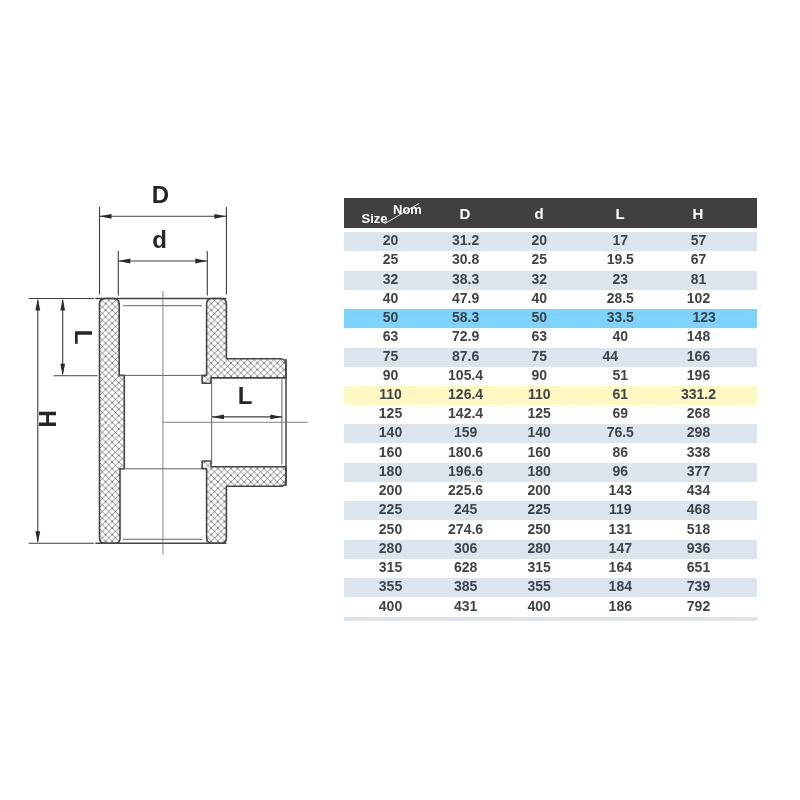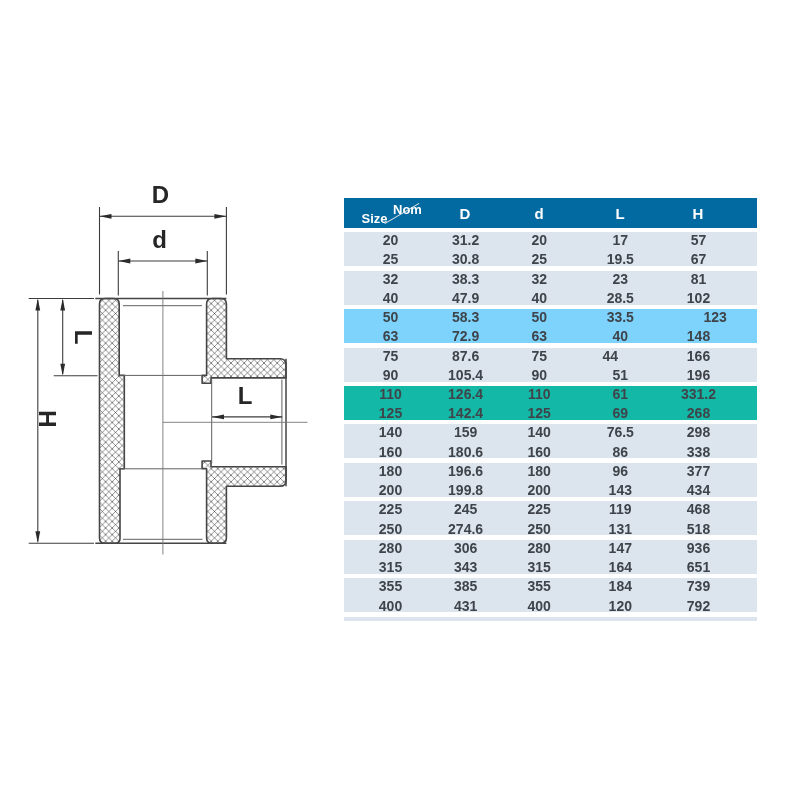--- a/index.html
+++ b/index.html
@@ -1,19 +1,19 @@
 <!DOCTYPE html>
 <html><head><meta charset="utf-8">
 <style>
 html,body{margin:0;padding:0;background:#ffffff;}
 #wrap{position:relative;width:800px;height:800px;overflow:hidden;font-family:"Liberation Sans",sans-serif;}
-#hdr{position:absolute;left:344.2px;top:197.9px;width:413.1px;height:29.9px;background:#0369a1;}
+#hdr{position:absolute;left:344.2px;top:197.9px;width:413.1px;height:29.9px;background:#404040;}
 #hdr .h{position:absolute;transform:translateX(-50%);color:#fff;font-weight:bold;font-size:15px;line-height:15px;white-space:nowrap;}
 #hdr .diag{position:absolute;left:38px;top:15.3px;width:40px;height:1.4px;background:#e6e8e7;transform:rotate(-30.5deg);}
-.row{position:absolute;left:344.2px;width:413.1px;height:34px;line-height:16.5px;font-size:14px;font-weight:bold;color:#3f444a;}
+.row{position:absolute;left:344.2px;width:413.1px;height:19px;line-height:16.5px;font-size:14px;font-weight:bold;color:#3f444a;}
 .row span{position:absolute;transform:translateX(-50%);}
 #bbar{position:absolute;left:344.2px;top:616.8px;width:413.1px;height:4.4px;background:#dce5ee;}
 svg{position:absolute;left:0;top:0;}
 </style></head>
 <body>
 <div id="wrap">
 
 <svg width="800" height="800" viewBox="0 0 800 800">
 <defs>
 <pattern id="hx" width="6.6" height="6.6" patternUnits="userSpaceOnUse">
@@ -123,21 +123,21 @@
       <span style="left:121.4px">47.9</span>
       <span style="left:195.0px">40</span>
       <span style="left:276.1px">28.5</span>
       <span style="left:354.3px">102</span>
     </div>
 <div class="row" style="top:309.07px;background:#7dd3fc;">
       <span style="left:46.3px">50</span>
       <span style="left:121.4px">58.3</span>
       <span style="left:195.0px">50</span>
       <span style="left:276.1px">33.5</span>
-      <span style="left:371px">123</span>
+      <span style="left:360px">123</span>
     </div>
 <div class="row" style="top:328.30px;">
       <span style="left:46.3px">63</span>
       <span style="left:121.4px">72.9</span>
       <span style="left:195.0px">63</span>
       <span style="left:276.1px">40</span>
       <span style="left:354.3px">148</span>
     </div>
 <div class="row" style="top:347.53px;background:#dce5ee;">
       <span style="left:46.3px">75</span>
@@ -146,21 +146,21 @@
       <span style="left:266px">44</span>
       <span style="left:354.3px">166</span>
     </div>
 <div class="row" style="top:366.76px;">
       <span style="left:46.3px">90</span>
       <span style="left:121.4px">105.4</span>
       <span style="left:195.0px">90</span>
       <span style="left:276.1px">51</span>
       <span style="left:354.3px">196</span>
     </div>
-<div class="row" style="top:385.99px;background:#14b8a6;">
+<div class="row" style="top:385.99px;background:#fef9c3;">
       <span style="left:46.3px">110</span>
       <span style="left:121.4px">126.4</span>
       <span style="left:195.0px">110</span>
       <span style="left:276.1px">61</span>
       <span style="left:354.3px">331.2</span>
     </div>
 <div class="row" style="top:405.22px;">
       <span style="left:46.3px">125</span>
       <span style="left:121.4px">142.4</span>
       <span style="left:195.0px">125</span>
@@ -183,21 +183,21 @@
     </div>
 <div class="row" style="top:462.91px;background:#dce5ee;">
       <span style="left:46.3px">180</span>
       <span style="left:121.4px">196.6</span>
       <span style="left:195.0px">180</span>
       <span style="left:276.1px">96</span>
       <span style="left:354.3px">377</span>
     </div>
 <div class="row" style="top:482.14px;">
       <span style="left:46.3px">200</span>
-      <span style="left:121.4px">199.8</span>
+      <span style="left:121.4px">225.6</span>
       <span style="left:195.0px">200</span>
       <span style="left:276.1px">143</span>
       <span style="left:354.3px">434</span>
     </div>
 <div class="row" style="top:501.37px;background:#dce5ee;">
       <span style="left:46.3px">225</span>
       <span style="left:121.4px">245</span>
       <span style="left:195.0px">225</span>
       <span style="left:276.1px">119</span>
       <span style="left:354.3px">468</span>
@@ -211,32 +211,32 @@
     </div>
 <div class="row" style="top:539.83px;background:#dce5ee;">
       <span style="left:46.3px">280</span>
       <span style="left:121.4px">306</span>
       <span style="left:195.0px">280</span>
       <span style="left:276.1px">147</span>
       <span style="left:354.3px">936</span>
     </div>
 <div class="row" style="top:559.06px;">
       <span style="left:46.3px">315</span>
-      <span style="left:121.4px">343</span>
+      <span style="left:121.4px">628</span>
       <span style="left:195.0px">315</span>
       <span style="left:276.1px">164</span>
       <span style="left:354.3px">651</span>
     </div>
 <div class="row" style="top:578.29px;background:#dce5ee;">
       <span style="left:46.3px">355</span>
       <span style="left:121.4px">385</span>
       <span style="left:195.0px">355</span>
       <span style="left:276.1px">184</span>
       <span style="left:354.3px">739</span>
     </div>
 <div class="row" style="top:597.52px;">
       <span style="left:46.3px">400</span>
       <span style="left:121.4px">431</span>
       <span style="left:195.0px">400</span>
-      <span style="left:276.1px">120</span>
+      <span style="left:276.1px">186</span>
       <span style="left:354.3px">792</span>
     </div>
 <div id="bbar"></div>
 </div>
 </body></html>

